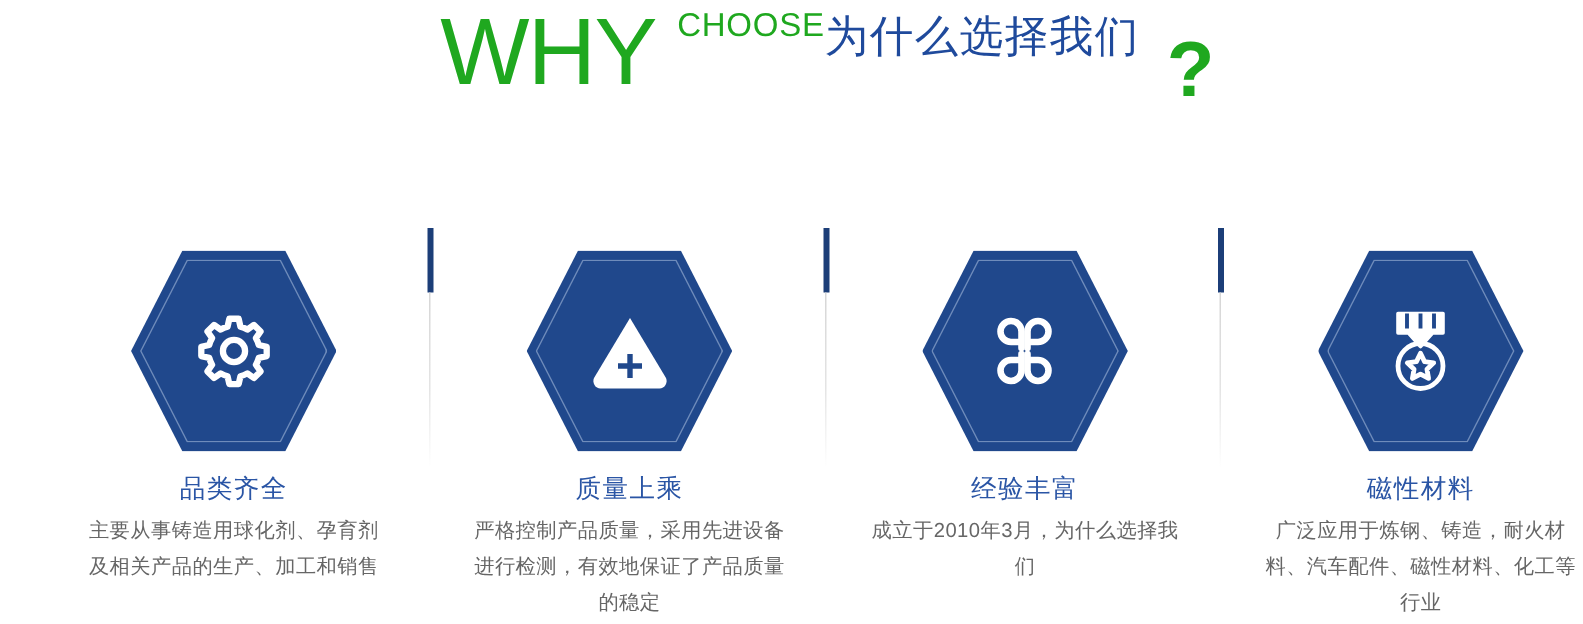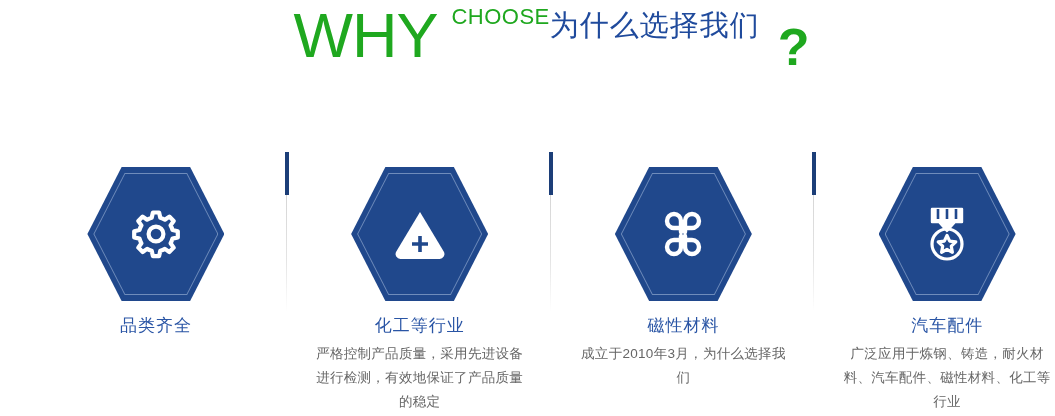--- a/index.html
+++ b/index.html
@@ -180,39 +180,40 @@
         <div class="icon">
           <svg width="56" height="56" viewBox="0 0 56 56">
             <g fill="none" stroke="#ffffff" stroke-width="4.2" stroke-linejoin="round" stroke-linecap="round">
               <path d="M28 6.5 l3.1 0 1.2 5.3 a17.6 17.6 0 0 1 4.6 1.9 l4.4-3.1 4.4 4.4 -3.1 4.4 a17.6 17.6 0 0 1 1.9 4.6 l5.3 1.2 0 6.2 -5.3 1.2 a17.6 17.6 0 0 1-1.9 4.6 l3.1 4.4 -4.4 4.4 -4.4-3.1 a17.6 17.6 0 0 1-4.6 1.9 l-1.2 5.3 -6.2 0 -1.2-5.3 a17.6 17.6 0 0 1-4.6-1.9 l-4.4 3.1 -4.4-4.4 3.1-4.4 a17.6 17.6 0 0 1-1.9-4.6 l-5.3-1.2 0-6.2 5.3-1.2 a17.6 17.6 0 0 1 1.9-4.6 l-3.1-4.4 4.4-4.4 4.4 3.1 a17.6 17.6 0 0 1 4.6-1.9 l1.2-5.3 z"></path>
               <circle cx="28" cy="28" r="7.4"></circle>
             </g>
           </svg>
         </div>
       </div>
       <div class="card-title">品类齐全</div>
+      <div class="card-desc">主要从事铸造用球化剂、孕育剂及相关产品的生产、加工和销售</div>
       <div class="divider">
         <div class="dseg-top"></div>
           <div class="dseg-bot"></div>
       </div>
     </div>
 
     <div class="card">
       <div class="hexwrap">
         <div class="hex"></div>
         <div class="hex-inner"></div>
         <div class="hex-inner2"></div>
         <div class="icon">
           <svg width="58" height="52" viewBox="0 0 58 52">
             <path d="M29 4 L53 44 a5 5 0 0 1-4.3 7 L9.3 51 a5 5 0 0 1-4.3-7 Z" fill="#ffffff"></path>
             <path d="M29 28 L29 44 M21 36 L37 36" stroke="#20488C" stroke-width="3.6" stroke-linecap="butt"></path>
           </svg>
         </div>
       </div>
-      <div class="card-title">化工等行业</div>
+      <div class="card-title">质量上乘</div>
       <div class="card-desc">严格控制产品质量，采用先进设备进行检测，有效地保证了产品质量的稳定</div>
       <div class="divider">
         <div class="dseg-top"></div>
           <div class="dseg-bot"></div>
       </div>
     </div>
 
     <div class="card">
       <div class="hexwrap">
         <div class="hex"></div>
@@ -222,21 +223,21 @@
           <svg width="52" height="52" viewBox="0 0 52 52">
             <g fill="none" stroke="#ffffff" stroke-width="4.4" stroke-linejoin="round">
               <path d="M24 24 L24 13 a7 7 0 1 0-7 7 L24 20 Z"></path>
               <path d="M28 24 L28 13 a7 7 0 1 1 7 7 L28 20 Z"></path>
               <path d="M24 28 L24 39 a7 7 0 1 1-7-7 L24 32 Z"></path>
               <path d="M28 28 L28 39 a7 7 0 1 0 7-7 L28 32 Z"></path>
             </g>
           </svg>
         </div>
       </div>
-      <div class="card-title">磁性材料</div>
+      <div class="card-title">经验丰富</div>
       <div class="card-desc">成立于2010年3月，为什么选择我们</div>
       <div class="divider">
         <div class="dseg-top"></div>
           <div class="dseg-bot"></div>
       </div>
     </div>
 
     <div class="card">
       <div class="hexwrap">
         <div class="hex"></div>
@@ -246,19 +247,19 @@
           <svg width="50" height="58" viewBox="0 0 50 58">
             <g stroke="#ffffff" fill="none" stroke-width="3.2" stroke-linejoin="round">
               <path d="M10 4 L40 4 L40 17 L33 17 L25 26 L17 17 L10 17 Z" fill="#ffffff" stroke="#ffffff" stroke-width="2.4"></path>
               <path d="M16 4 L16 14 M25 4 L25 14 M34 4 L34 14" stroke="#20488C" stroke-width="2.6"></path>
               <circle cx="25" cy="39" r="15"></circle>
               <path d="M25 30.5 l2.7 5.6 6.1 0.8 -4.5 4.3 1.1 6.1 -5.4-2.9 -5.4 2.9 1.1-6.1 -4.5-4.3 6.1-0.8 Z"></path>
             </g>
           </svg>
         </div>
       </div>
-      <div class="card-title">汽车配件</div>
+      <div class="card-title">磁性材料</div>
       <div class="card-desc">广泛应用于炼钢、铸造，耐火材料、汽车配件、磁性材料、化工等行业</div>
 
     </div>
 
   </div>
 </div>
 
 </body></html>

